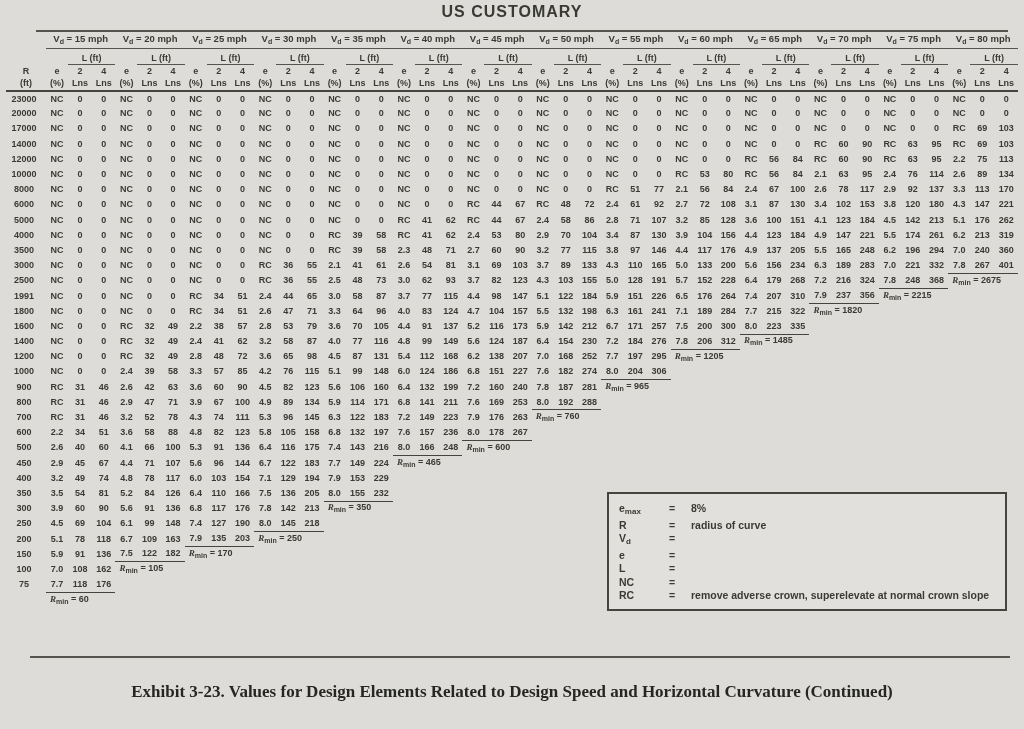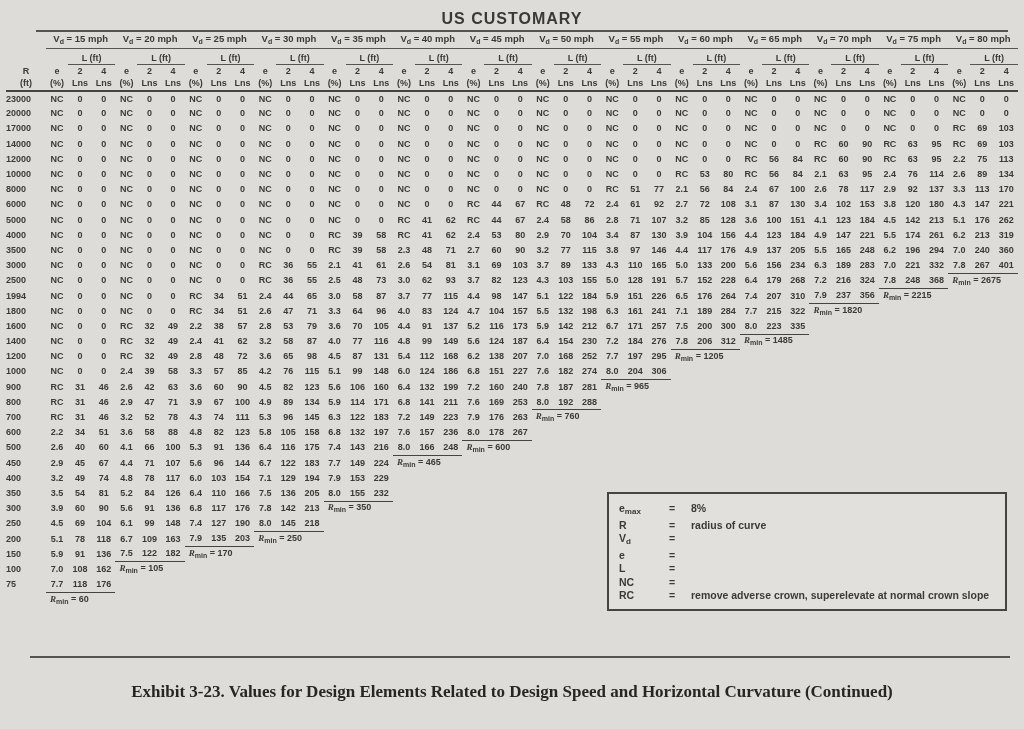--- a/index.html
+++ b/index.html
@@ -4,40 +4,40 @@
 <style>
   html,body{margin:0;padding:0;}
   body{
     width:1024px;height:729px;position:relative;overflow:hidden;
     background:#dddcd8;
     font-family:"Liberation Sans","DejaVu Sans",sans-serif;
     color:#34342f;
   }
   .page-title{
     position:absolute;top:3px;left:0;width:1024px;text-align:center;
-    font-size:16px;font-weight:bold;letter-spacing:1px;color:#3a3a35;margin-top:7px;
+    font-size:16px;font-weight:bold;letter-spacing:1px;color:#3a3a35;
   }
   .rule-top{position:absolute;top:30px;left:36px;right:16px;border-top:2px solid #55544f;}
   .rule-bottom{position:absolute;top:656px;left:30px;right:14px;border-top:2.5px solid #55544f;}
 
   .tablewrap{position:absolute;top:32px;left:6px;width:1014px;}
   table.sup{border-collapse:collapse;table-layout:fixed;width:1012px;}
   table.sup th, table.sup td{
     font-size:9px;line-height:11px;padding:0;margin:0;
     text-align:center;white-space:nowrap;color:#3b3b35;
     font-weight:bold;
   }
   table.sup thead th{vertical-align:bottom;}
   table.sup thead tr.h1 th.speed{border-bottom:1.2px solid #55544f;font-size:9.5px;padding-bottom:1px;}
   table.sup thead tr.h2 th.lft{border-bottom:1.2px solid #55544f;padding-bottom:0;}
   table.sup thead tr.h4 th{border-bottom:2.5px double #45443f;padding-bottom:1px;}
   table.sup thead tr.h1 th, table.sup thead tr.h2 th{height:15px;}
   table.sup thead tr.h3 th, table.sup thead tr.h4 th{height:12px;}
   table.sup tbody tr{height:15.2px;}
-  table.sup td.rcol{text-align:left;padding-right:4px;}
+  table.sup td.rcol{text-align:center;padding-right:4px;}
   table.sup td.u{border-bottom:1.4px solid #45443f;}
   table.sup td.rmin{text-align:left;padding-left:4px;overflow:visible;}
   table.sup td.rmin i{font-style:italic;font-family:"Liberation Serif","DejaVu Serif",serif;}
   table.sup sub{font-size:7px;vertical-align:-2px;}
 
   .legend{
     position:absolute;top:492px;left:607px;width:400px;
     border:2px solid #45443f;background:rgba(228,227,223,0.6);
     padding:8px 8px 6px 10px;box-sizing:border-box;
   }
@@ -824,21 +824,21 @@
           <td>268</td>
           <td>7.2</td>
           <td>216</td>
           <td>324</td>
           <td class="u">7.8</td>
           <td class="u">248</td>
           <td class="u">368</td>
           <td colspan="3" class="rmin"><i>R</i><sub>min</sub> = 2675</td>
         </tr>
         <tr>
-          <td class="rcol">1994</td>
+          <td class="rcol">1991</td>
           <td>NC</td>
           <td>0</td>
           <td>0</td>
           <td>NC</td>
           <td>0</td>
           <td>0</td>
           <td>RC</td>
           <td>34</td>
           <td>51</td>
           <td>2.4</td>

